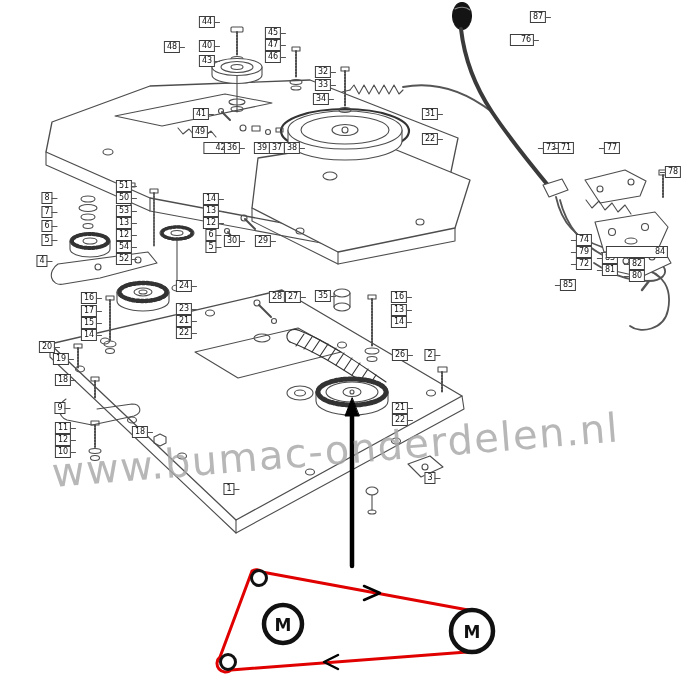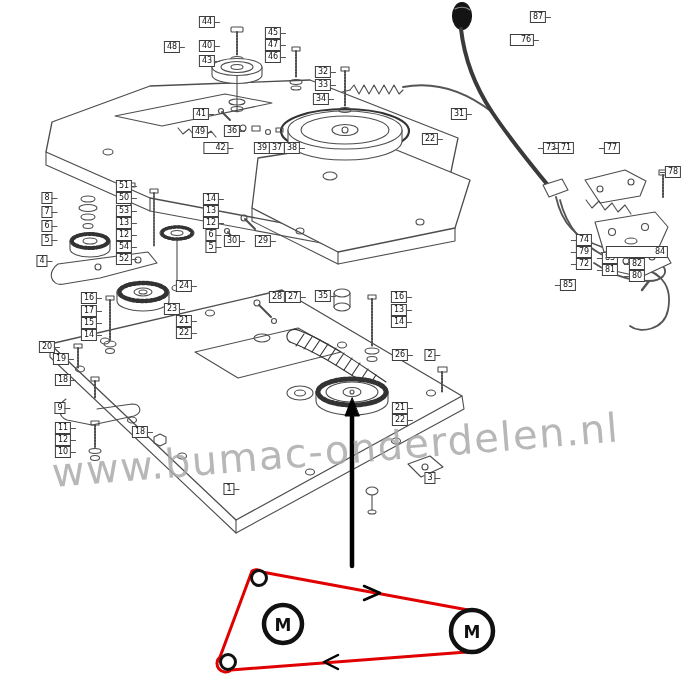--- a/index.html
+++ b/index.html
@@ -258,26 +258,26 @@
       <div class="plabel" style="left: 207px; top: 46px;">40<span class="tick right"></span></div>
       <div class="plabel" style="left: 172px; top: 47px;">48<span class="tick right"></span></div>
       <div class="plabel" style="left: 273px; top: 33px;">45<span class="tick right"></span></div>
       <div class="plabel" style="left: 273px; top: 45px;">47<span class="tick right"></span></div>
       <div class="plabel" style="left: 273px; top: 57px;">46<span class="tick right"></span></div>
       <div class="plabel" style="left: 323px; top: 72px;">32<span class="tick right"></span></div>
       <div class="plabel" style="left: 323px; top: 85px;">33<span class="tick right"></span></div>
       <div class="plabel" style="left: 321px; top: 99px;">34<span class="tick right"></span></div>
       <div class="plabel" style="left: 538px; top: 17px;">87<span class="tick right"></span></div>
       <div class="plabel" style="left: 522px; top: 40px; padding-left: 10px;">76<span class="tick right"></span></div>
-      <div class="plabel" style="left: 430px; top: 114px; margin-left: 29px;">31<span class="tick right"></span></div>
+      <div class="plabel" style="left: 430px; top: 114px;">31<span class="tick right"></span></div>
       <div class="plabel" style="left: 430px; top: 139px;">22<span class="tick right"></span></div>
       <div class="plabel" style="left: 201px; top: 114px;">41<span class="tick right"></span></div>
       <div class="plabel" style="left: 200px; top: 132px;">49<span class="tick right"></span></div>
       <div class="plabel" style="left: 216px; top: 148px; padding-left: 11px;">42<span class="tick right"></span></div>
-      <div class="plabel" style="left: 232px; top: 131px;">36<span class="tick right"></span></div>
+      <div class="plabel" style="left: 232px; top: 148px;">36<span class="tick right"></span></div>
       <div class="plabel" style="left: 262px; top: 148px;">39<span class="tick right"></span></div>
       <div class="plabel" style="left: 277px; top: 148px;">37<span class="tick right"></span></div>
       <div class="plabel" style="left: 292px; top: 148px;">38<span class="tick right"></span></div>
       <div class="plabel" style="left: 551px; top: 148px;">73<span class="tick left"></span></div>
       <div class="plabel" style="left: 566px; top: 148px;">71<span class="tick left"></span></div>
       <div class="plabel" style="left: 612px; top: 148px;">77<span class="tick left"></span></div>
       <div class="plabel" style="left: 673px; top: 172px;">78<span class="tick left"></span></div>
       <div class="plabel" style="left: 47px; top: 198px;">8<span class="tick right"></span></div>
       <div class="plabel" style="left: 47px; top: 212px;">7<span class="tick right"></span></div>
       <div class="plabel" style="left: 47px; top: 226px;">6<span class="tick right"></span></div>
@@ -295,21 +295,21 @@
       <div class="plabel" style="left: 211px; top: 223px;">12<span class="tick right"></span></div>
       <div class="plabel" style="left: 211px; top: 235px;">6<span class="tick right"></span></div>
       <div class="plabel" style="left: 211px; top: 247px;">5<span class="tick right"></span></div>
       <div class="plabel" style="left: 232px; top: 241px;">30<span class="tick right"></span></div>
       <div class="plabel" style="left: 263px; top: 241px;">29<span class="tick right"></span></div>
       <div class="plabel" style="left: 89px; top: 298px;">16<span class="tick right"></span></div>
       <div class="plabel" style="left: 89px; top: 311px;">17<span class="tick right"></span></div>
       <div class="plabel" style="left: 89px; top: 323px;">15<span class="tick right"></span></div>
       <div class="plabel" style="left: 89px; top: 335px;">14<span class="tick right"></span></div>
       <div class="plabel" style="left: 184px; top: 286px;">24<span class="tick right"></span></div>
-      <div class="plabel" style="left: 172px; top: 309px;">23<span class="tick right"></span></div>
+      <div class="plabel" style="left: 184px; top: 309px;">23<span class="tick right"></span></div>
       <div class="plabel" style="left: 184px; top: 321px;">21<span class="tick right"></span></div>
       <div class="plabel" style="left: 184px; top: 333px;">22<span class="tick right"></span></div>
       <div class="plabel" style="left: 47px; top: 347px;">20<span class="tick right"></span></div>
       <div class="plabel" style="left: 61px; top: 359px;">19<span class="tick right"></span></div>
       <div class="plabel" style="left: 63px; top: 380px;">18<span class="tick right"></span></div>
       <div class="plabel" style="left: 60px; top: 408px;">9<span class="tick right"></span></div>
       <div class="plabel" style="left: 63px; top: 428px;">11<span class="tick right"></span></div>
       <div class="plabel" style="left: 63px; top: 440px;">12<span class="tick right"></span></div>
       <div class="plabel" style="left: 63px; top: 452px;">10<span class="tick right"></span></div>
       <div class="plabel" style="left: 140px; top: 432px;">18<span class="tick right"></span></div>

